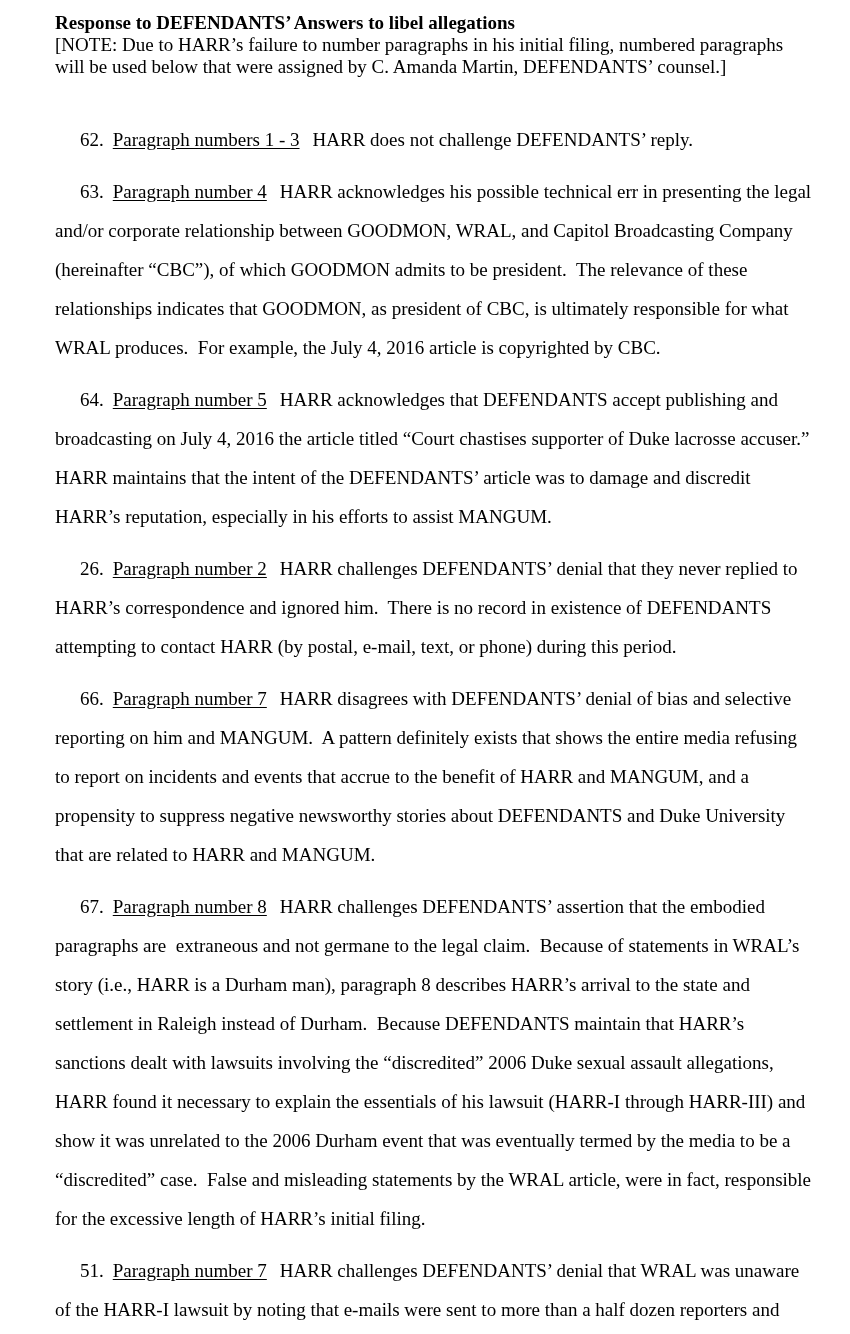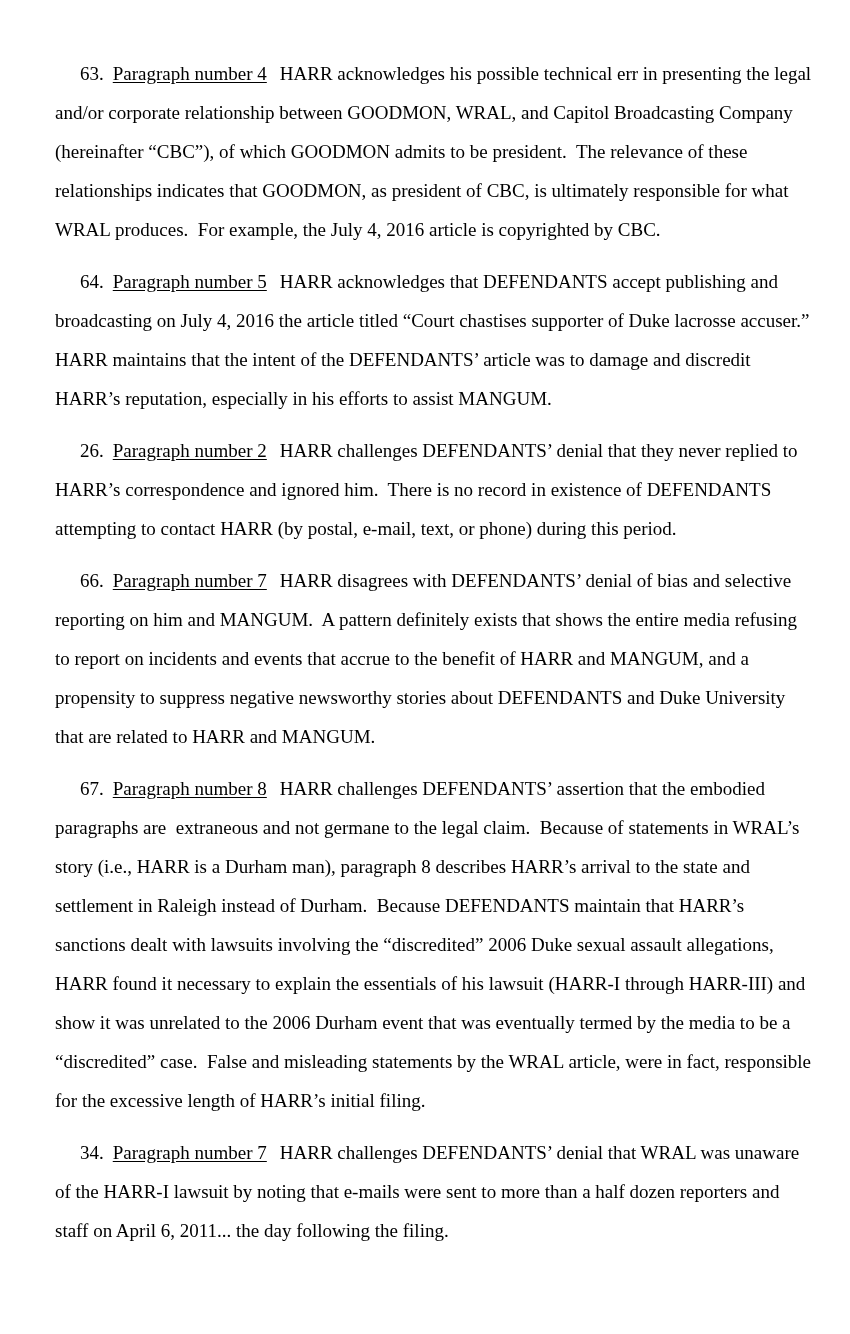--- a/index.html
+++ b/index.html
@@ -34,28 +34,33 @@
     margin-left: 9px;
     text-decoration: underline;
     text-underline-offset: 2px;
   }
   .p-body { margin-left: 13px; }
 </style>
 </head>
 <body>
 
 <div class="page">
+  <div class="doc-header">
+    <p class="doc-title">Response to DEFENDANTS’ Answers to libel allegations</p>
+    <p class="doc-note">[NOTE: Due to HARR’s failure to number paragraphs in his initial filing, numbered paragraphs will be used below that were assigned by C. Amanda Martin, DEFENDANTS’ counsel.]</p>
+  </div>
 
   <div class="paragraphs" id="paragraphs">
+  <p class="para"><span class="p-num">62.</span><span class="p-head">Paragraph numbers 1 - 3</span><span class="p-body">HARR does not challenge DEFENDANTS’ reply.</span></p>
 
   <p class="para"><span class="p-num">63.</span><span class="p-head">Paragraph number 4</span><span class="p-body">HARR acknowledges his possible technical err in presenting the legal and/or corporate relationship between GOODMON, WRAL, and Capitol Broadcasting Company (hereinafter “CBC”), of which GOODMON admits to be president.  The relevance of these relationships indicates that GOODMON, as president of CBC, is ultimately responsible for what WRAL produces.  For example, the July 4, 2016 article is copyrighted by CBC.</span></p>
 
   <p class="para"><span class="p-num">64.</span><span class="p-head">Paragraph number 5</span><span class="p-body">HARR acknowledges that DEFENDANTS accept publishing and broadcasting on July 4, 2016 the article titled “Court chastises supporter of Duke lacrosse accuser.”  HARR maintains that the intent of the DEFENDANTS’ article was to damage and discredit HARR’s reputation, especially in his efforts to assist MANGUM.</span></p>
 
   <p class="para"><span class="p-num">26.</span><span class="p-head">Paragraph number 2</span><span class="p-body">HARR challenges DEFENDANTS’ denial that they never replied to HARR’s correspondence and ignored him.  There is no record in existence of DEFENDANTS attempting to contact HARR (by postal, e-mail, text, or phone) during this period.</span></p>
 
   <p class="para"><span class="p-num">66.</span><span class="p-head">Paragraph number 7</span><span class="p-body">HARR disagrees with DEFENDANTS’ denial of bias and selective reporting on him and MANGUM.  A pattern definitely exists that shows the entire media refusing to report on incidents and events that accrue to the benefit of HARR and MANGUM, and a propensity to suppress negative newsworthy stories about DEFENDANTS and Duke University that are related to HARR and MANGUM.</span></p>
 
   <p class="para"><span class="p-num">67.</span><span class="p-head">Paragraph number 8</span><span class="p-body">HARR challenges DEFENDANTS’ assertion that the embodied paragraphs are  extraneous and not germane to the legal claim.  Because of statements in WRAL’s story (i.e., HARR is a Durham man), paragraph 8 describes HARR’s arrival to the state and settlement in Raleigh instead of Durham.  Because DEFENDANTS maintain that HARR’s sanctions dealt with lawsuits involving the “discredited” 2006 Duke sexual assault allegations, HARR found it necessary to explain the essentials of his lawsuit (HARR-I through HARR-III) and show it was unrelated to the 2006 Durham event that was eventually termed by the media to be a “discredited” case.  False and misleading statements by the WRAL article, were in fact, responsible for the excessive length of HARR’s initial filing.</span></p>
 
-  <p class="para"><span class="p-num">34.</span><span class="p-head">Paragraph number 7</span><span class="p-body">HARR challenges DEFENDANTS’ denial that WRAL was unaware of the HARR-I lawsuit by noting that e-mails were sent to more than a half dozen reporters and staff on April 6, 2011... the day following the filing.</span></p>
+  <p class="para"><span class="p-num">51.</span><span class="p-head">Paragraph number 7</span><span class="p-body">HARR challenges DEFENDANTS’ denial that WRAL was unaware of the HARR-I lawsuit by noting that e-mails were sent to more than a half dozen reporters and staff on April 6, 2011... the day following the filing.</span></p>
 </div>
 </div>
 
 </body></html>

